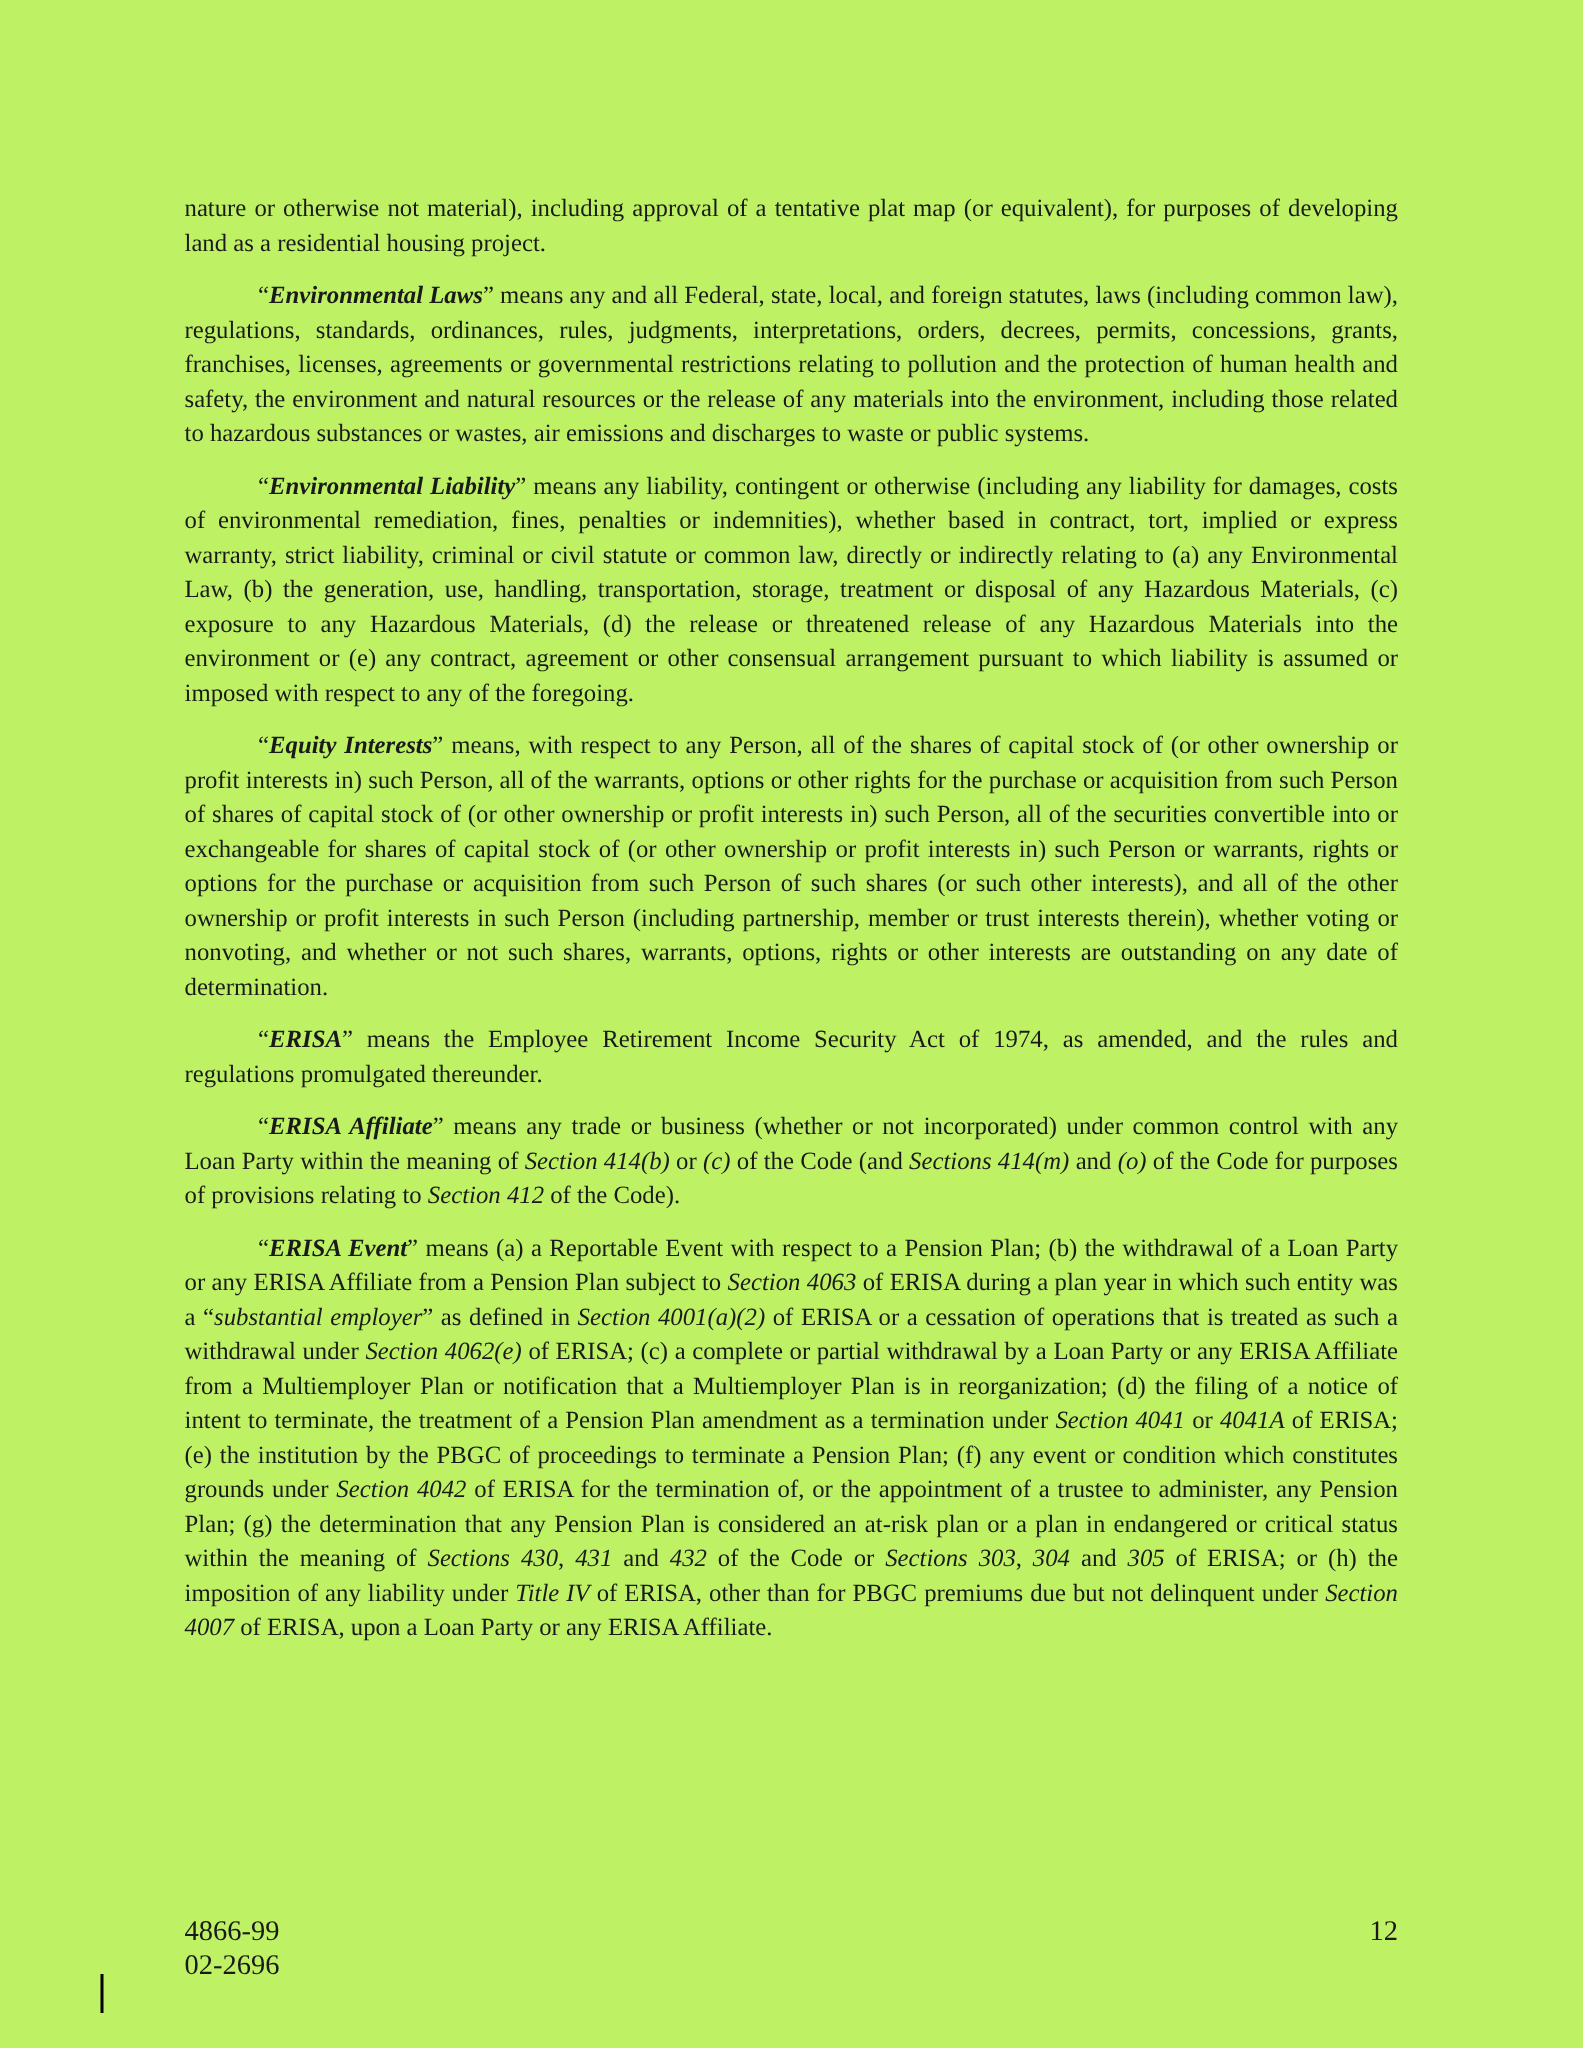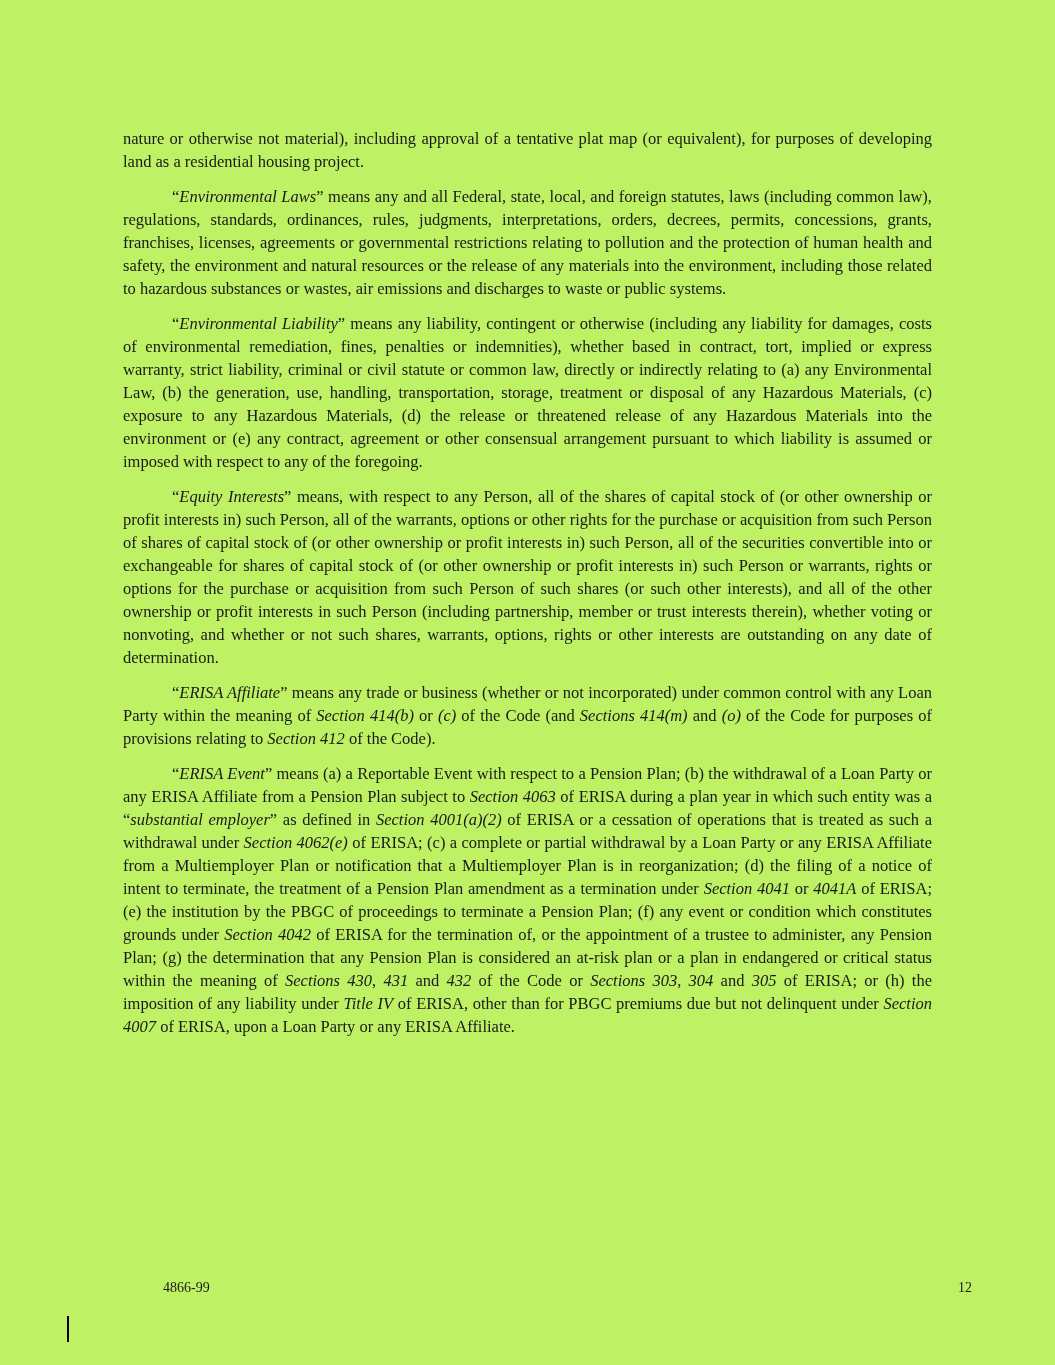--- a/index.html
+++ b/index.html
@@ -20,30 +20,29 @@
   }
   .para {
     margin: 0 0 12px 0;
     font-size: 16.5px;
     line-height: 23px;
     text-align: justify;
     text-indent: 49px;
   }
   .para.no-indent { text-indent: 0; }
   .run-n  { font-style: normal; font-weight: normal; }
-  .run-bi { font-style: italic; font-weight: normal; }
+  .run-bi { font-style: italic; font-weight: bold; }
   .run-i  { font-style: italic; font-weight: normal; }
   .footer {
     position: absolute;
     left: 123px;
     top: 1276px;
     width: 809px;
-    font-size: 14px;
+    font-size: 19px;
     line-height: 23px;
-    margin-left: 40px;
   }
   .footer-left { position: relative; }
   .page-number {
     position: absolute;
     top: 0;
     right: 0;
     font-family: Liberation Serif, serif;
   }
   .version-deleted {
     text-decoration: line-through;
@@ -65,26 +64,28 @@
 </head>
 <body>
 
 <div class="page" style="color: rgb(26, 26, 26); background: #bef264; padding-left: 32px;">
 
   <div class="content">
     <p class="para no-indent"><span class="run-n">nature or otherwise not material), including approval of a tentative plat map (or equivalent), for purposes of developing land as a residential housing project.</span></p>
     <p class="para"><span class="run-n">“</span><span class="run-bi">Environmental Laws</span><span class="run-n">” means any and all Federal, state, local, and foreign statutes, laws (including common law), regulations, standards, ordinances, rules, judgments, interpretations, orders, decrees, permits, concessions, grants, franchises, licenses, agreements or governmental restrictions relating to pollution and the protection of human health and safety, the environment and natural resources or the release of any materials into the environment, including those related to hazardous substances or wastes, air emissions and discharges to waste or public systems.</span></p>
     <p class="para"><span class="run-n">“</span><span class="run-bi">Environmental Liability</span><span class="run-n">” means any liability, contingent or otherwise (including any liability for damages, costs of environmental remediation, fines, penalties or indemnities), whether based in contract, tort, implied or express warranty, strict liability, criminal or civil statute or common law, directly or indirectly relating to (a) any Environmental Law, (b) the generation, use, handling, transportation, storage, treatment or disposal of any Hazardous Materials, (c) exposure to any Hazardous Materials, (d) the release or threatened release of any Hazardous Materials into the environment or (e) any contract, agreement or other consensual arrangement pursuant to which liability is assumed or imposed with respect to any of the foregoing.</span></p>
     <p class="para"><span class="run-n">“</span><span class="run-bi">Equity Interests</span><span class="run-n">” means, with respect to any Person, all of the shares of capital stock of (or other ownership or profit interests in) such Person, all of the warrants, options or other rights for the purchase or acquisition from such Person of shares of capital stock of (or other ownership or profit interests in) such Person, all of the securities convertible into or exchangeable for shares of capital stock of (or other ownership or profit interests in) such Person or warrants, rights or options for the purchase or acquisition from such Person of such shares (or such other interests), and all of the other ownership or profit interests in such Person (including partnership, member or trust interests therein), whether voting or nonvoting, and whether or not such shares, warrants, options, rights or other interests are outstanding on any date of determination.</span></p>
+    <p class="para"><span class="run-n">“</span><span class="run-bi">ERISA</span><span class="run-n">” means the Employee Retirement Income Security Act of 1974, as amended, and the rules and regulations promulgated thereunder.</span></p>
     <p class="para"><span class="run-n">“</span><span class="run-bi">ERISA Affiliate</span><span class="run-n">” means any trade or business (whether or not incorporated) under common control with any Loan Party within the meaning of </span><span class="run-i">Section 414(b)</span><span class="run-n"> or </span><span class="run-i">(c)</span><span class="run-n"> of the Code (and </span><span class="run-i">Sections 414(m)</span><span class="run-n"> and </span><span class="run-i">(o)</span><span class="run-n"> of the Code for purposes of provisions relating to </span><span class="run-i">Section 412</span><span class="run-n"> of the Code).</span></p>
     <p class="para"><span class="run-n">“</span><span class="run-bi">ERISA Event</span><span class="run-n">” means (a) a Reportable Event with respect to a Pension Plan; (b) the withdrawal of a Loan Party or any ERISA Affiliate from a Pension Plan subject to </span><span class="run-i">Section 4063</span><span class="run-n"> of ERISA during a plan year in which such entity was a “</span><span class="run-i">substantial employer</span><span class="run-n">” as defined in </span><span class="run-i">Section 4001(a)(2)</span><span class="run-n"> of ERISA or a cessation of operations that is treated as such a withdrawal under </span><span class="run-i">Section 4062(e)</span><span class="run-n"> of ERISA; (c) a complete or partial withdrawal by a Loan Party or any ERISA Affiliate from a Multiemployer Plan or notification that a Multiemployer Plan is in reorganization; (d) the filing of a notice of intent to terminate, the treatment of a Pension Plan amendment as a termination under </span><span class="run-i">Section 4041</span><span class="run-n"> or </span><span class="run-i">4041A</span><span class="run-n"> of ERISA; (e) the institution by the PBGC of proceedings to terminate a Pension Plan; (f) any event or condition which constitutes grounds under </span><span class="run-i">Section 4042</span><span class="run-n"> of ERISA for the termination of, or the appointment of a trustee to administer, any Pension Plan; (g) the determination that any Pension Plan is considered an at-risk plan or a plan in endangered or critical status within the meaning of </span><span class="run-i">Sections 430</span><span class="run-n">, </span><span class="run-i">431</span><span class="run-n"> and </span><span class="run-i">432</span><span class="run-n"> of the Code or </span><span class="run-i">Sections 303</span><span class="run-n">, </span><span class="run-i">304</span><span class="run-n"> and </span><span class="run-i">305</span><span class="run-n"> of ERISA; or (h) the imposition of any liability under </span><span class="run-i">Title IV</span><span class="run-n"> of ERISA, other than for PBGC premiums due but not delinquent under </span><span class="run-i">Section 4007</span><span class="run-n"> of ERISA, upon a Loan Party or any ERISA Affiliate.</span></p>
   </div>
 
   <div class="change-bar" style="background: rgb(0, 0, 0);"></div>
 
   <div class="footer">
     <div class="footer-left">
       <div>4866-99</div>
+      <div>02-2696</div>
     </div>
     <div class="page-number">12</div>
   </div>
 
 </div>
 
 </body></html>

